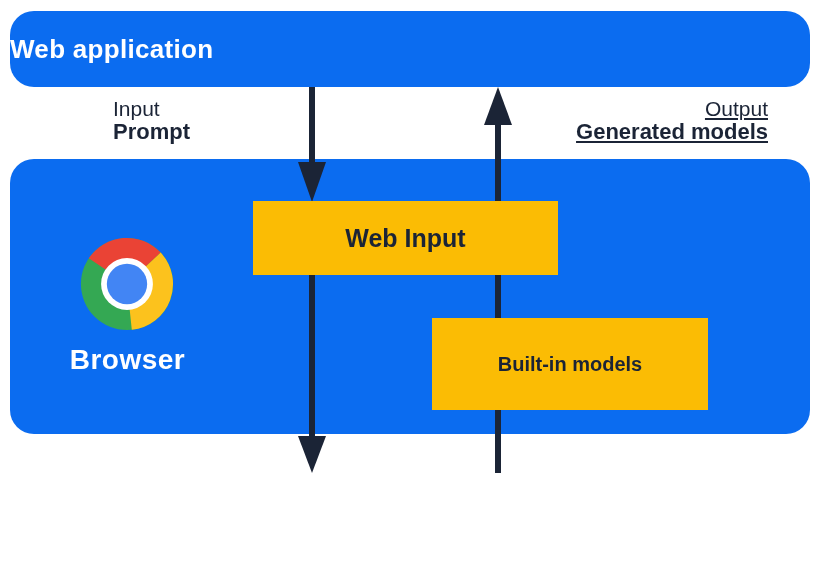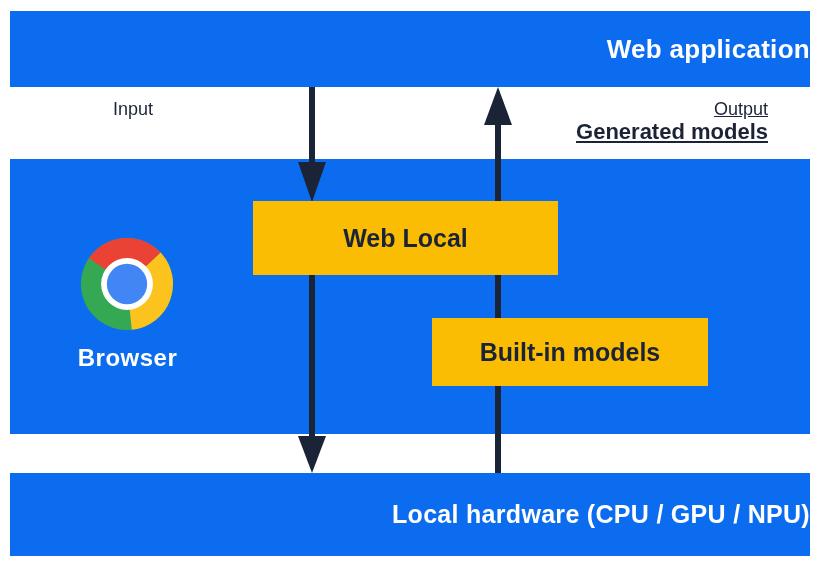--- a/index.html
+++ b/index.html
@@ -6,91 +6,90 @@
   #page{
     position:relative;
     width:820px;height:566px;
     background:#ffffff;
     font-family:"Liberation Sans","DejaVu Sans",sans-serif;
     overflow:hidden;
   }
   .band{
     position:absolute;left:10px;width:800px;
     background:#0b6cf0;
-    display:flex;align-items:center;justify-content:flex-end;
+    display:flex;align-items:center;justify-content:flex-start;
     z-index:1;
+    border-radius:24px;
   }
   #top-band{top:11px;height:76px;}
   #middle-band{top:159px;height:275px;}
   #bottom-band{top:473px;height:83px;}
   .band-title{
     color:#ffffff;font-weight:700;font-size:26px;letter-spacing:0.3px;
   }
   #bottom-band .band-title{font-size:25px;}
   #arrow-layer{
     position:absolute;left:0;top:0;width:820px;height:566px;
     z-index:2;pointer-events:none;
   }
   .flow-label{position:absolute;top:99px;z-index:2;color:#1b2436;}
   #input-label-block{left:113px;text-align:left;}
   #output-label-block{right:52px;text-align:right;text-decoration:underline;}
-  .flow-caption{font-size:18px;font-weight:400;line-height:20px;margin:0;}
+  .flow-caption{font-size:21px;font-weight:400;line-height:20px;margin:0;}
   .flow-strong{font-size:22px;font-weight:700;line-height:26px;margin:0;}
   .yellow-box{
     position:absolute;background:#fbbc04;z-index:3;
     display:flex;flex-direction:column;align-items:center;justify-content:center;
     color:#1b2436;font-weight:700;text-align:center;
   }
   #web-apis-box{left:253px;top:201px;width:305px;height:74px;font-size:25px;}
-  #builtin-box{left:432px;top:318px;width:276px;height:68px;font-size:25px;line-height:31px;}
+  #builtin-box{left:432px;top:318px;width:276px;height:92px;font-size:20px;line-height:31px;}
   #chrome-icon{position:absolute;left:79px;top:236px;width:96px;height:96px;z-index:3;}
   #browser-label{
     position:absolute;left:55px;top:344px;width:145px;z-index:3;
-    text-align:center;color:#ffffff;font-weight:700;font-size:24px;letter-spacing:0.5px;
+    text-align:center;color:#ffffff;font-weight:700;font-size:28px;letter-spacing:0.5px;
   }
 </style>
 </head>
 <body>
 
 <div id="page">
 
   <div class="band" id="top-band">
     <span class="band-title">Web application</span>
   </div>
 
   <div class="band" id="middle-band"></div>
 
-  <div class="band" id="bottom-band">
-    <span class="band-title">Local hardware (CPU / GPU / NPU)</span>
-  </div>
 
   <svg id="arrow-layer" width="820" height="566" viewBox="0 0 820 566">
     <g>
       <line x1="312" y1="87" x2="312" y2="166" stroke="#1b2436" stroke-width="6"></line>
       <polygon points="298,162 326,162 312,202" fill="#1b2436"></polygon>
       <line x1="312" y1="275" x2="312" y2="440" stroke="#1b2436" stroke-width="6"></line>
       <polygon points="298,436 326,436 312,473" fill="#1b2436"></polygon>
     </g>
     <g>
       <polygon points="484,125 512,125 498,87" fill="#1b2436"></polygon>
       <line x1="498" y1="121" x2="498" y2="473" stroke="#1b2436" stroke-width="6"></line>
     </g>
   </svg>
 
   <div class="flow-label" id="input-label-block">
     <p class="flow-caption">Input</p>
+    <p class="flow-strong">Prompt</p>
   </div>
 
   <div class="flow-label" id="output-label-block">
     <p class="flow-caption">Output</p>
     <p class="flow-strong">Generated models</p>
   </div>
 
   <div class="yellow-box" id="web-apis-box">
-    <span>Web Local</span>
+    <span>Web Input</span>
   </div>
 
   <div class="yellow-box" id="builtin-box">
     <span>Built-in models</span>
   </div>
 
   <svg id="chrome-icon" viewBox="-50 -50 100 100">
     <circle cx="0" cy="0" r="48" fill="#34a853"></circle>
     <path d="M -39.8 -26.8 A 48 48 0 0 1 35.1 -32.7 L 0 0 Z" fill="#ea4335"></path>
     <path d="M 35.1 -32.7 A 48 48 0 0 1 5.0 47.7 L 0 0 Z" fill="#fcc21d"></path>

